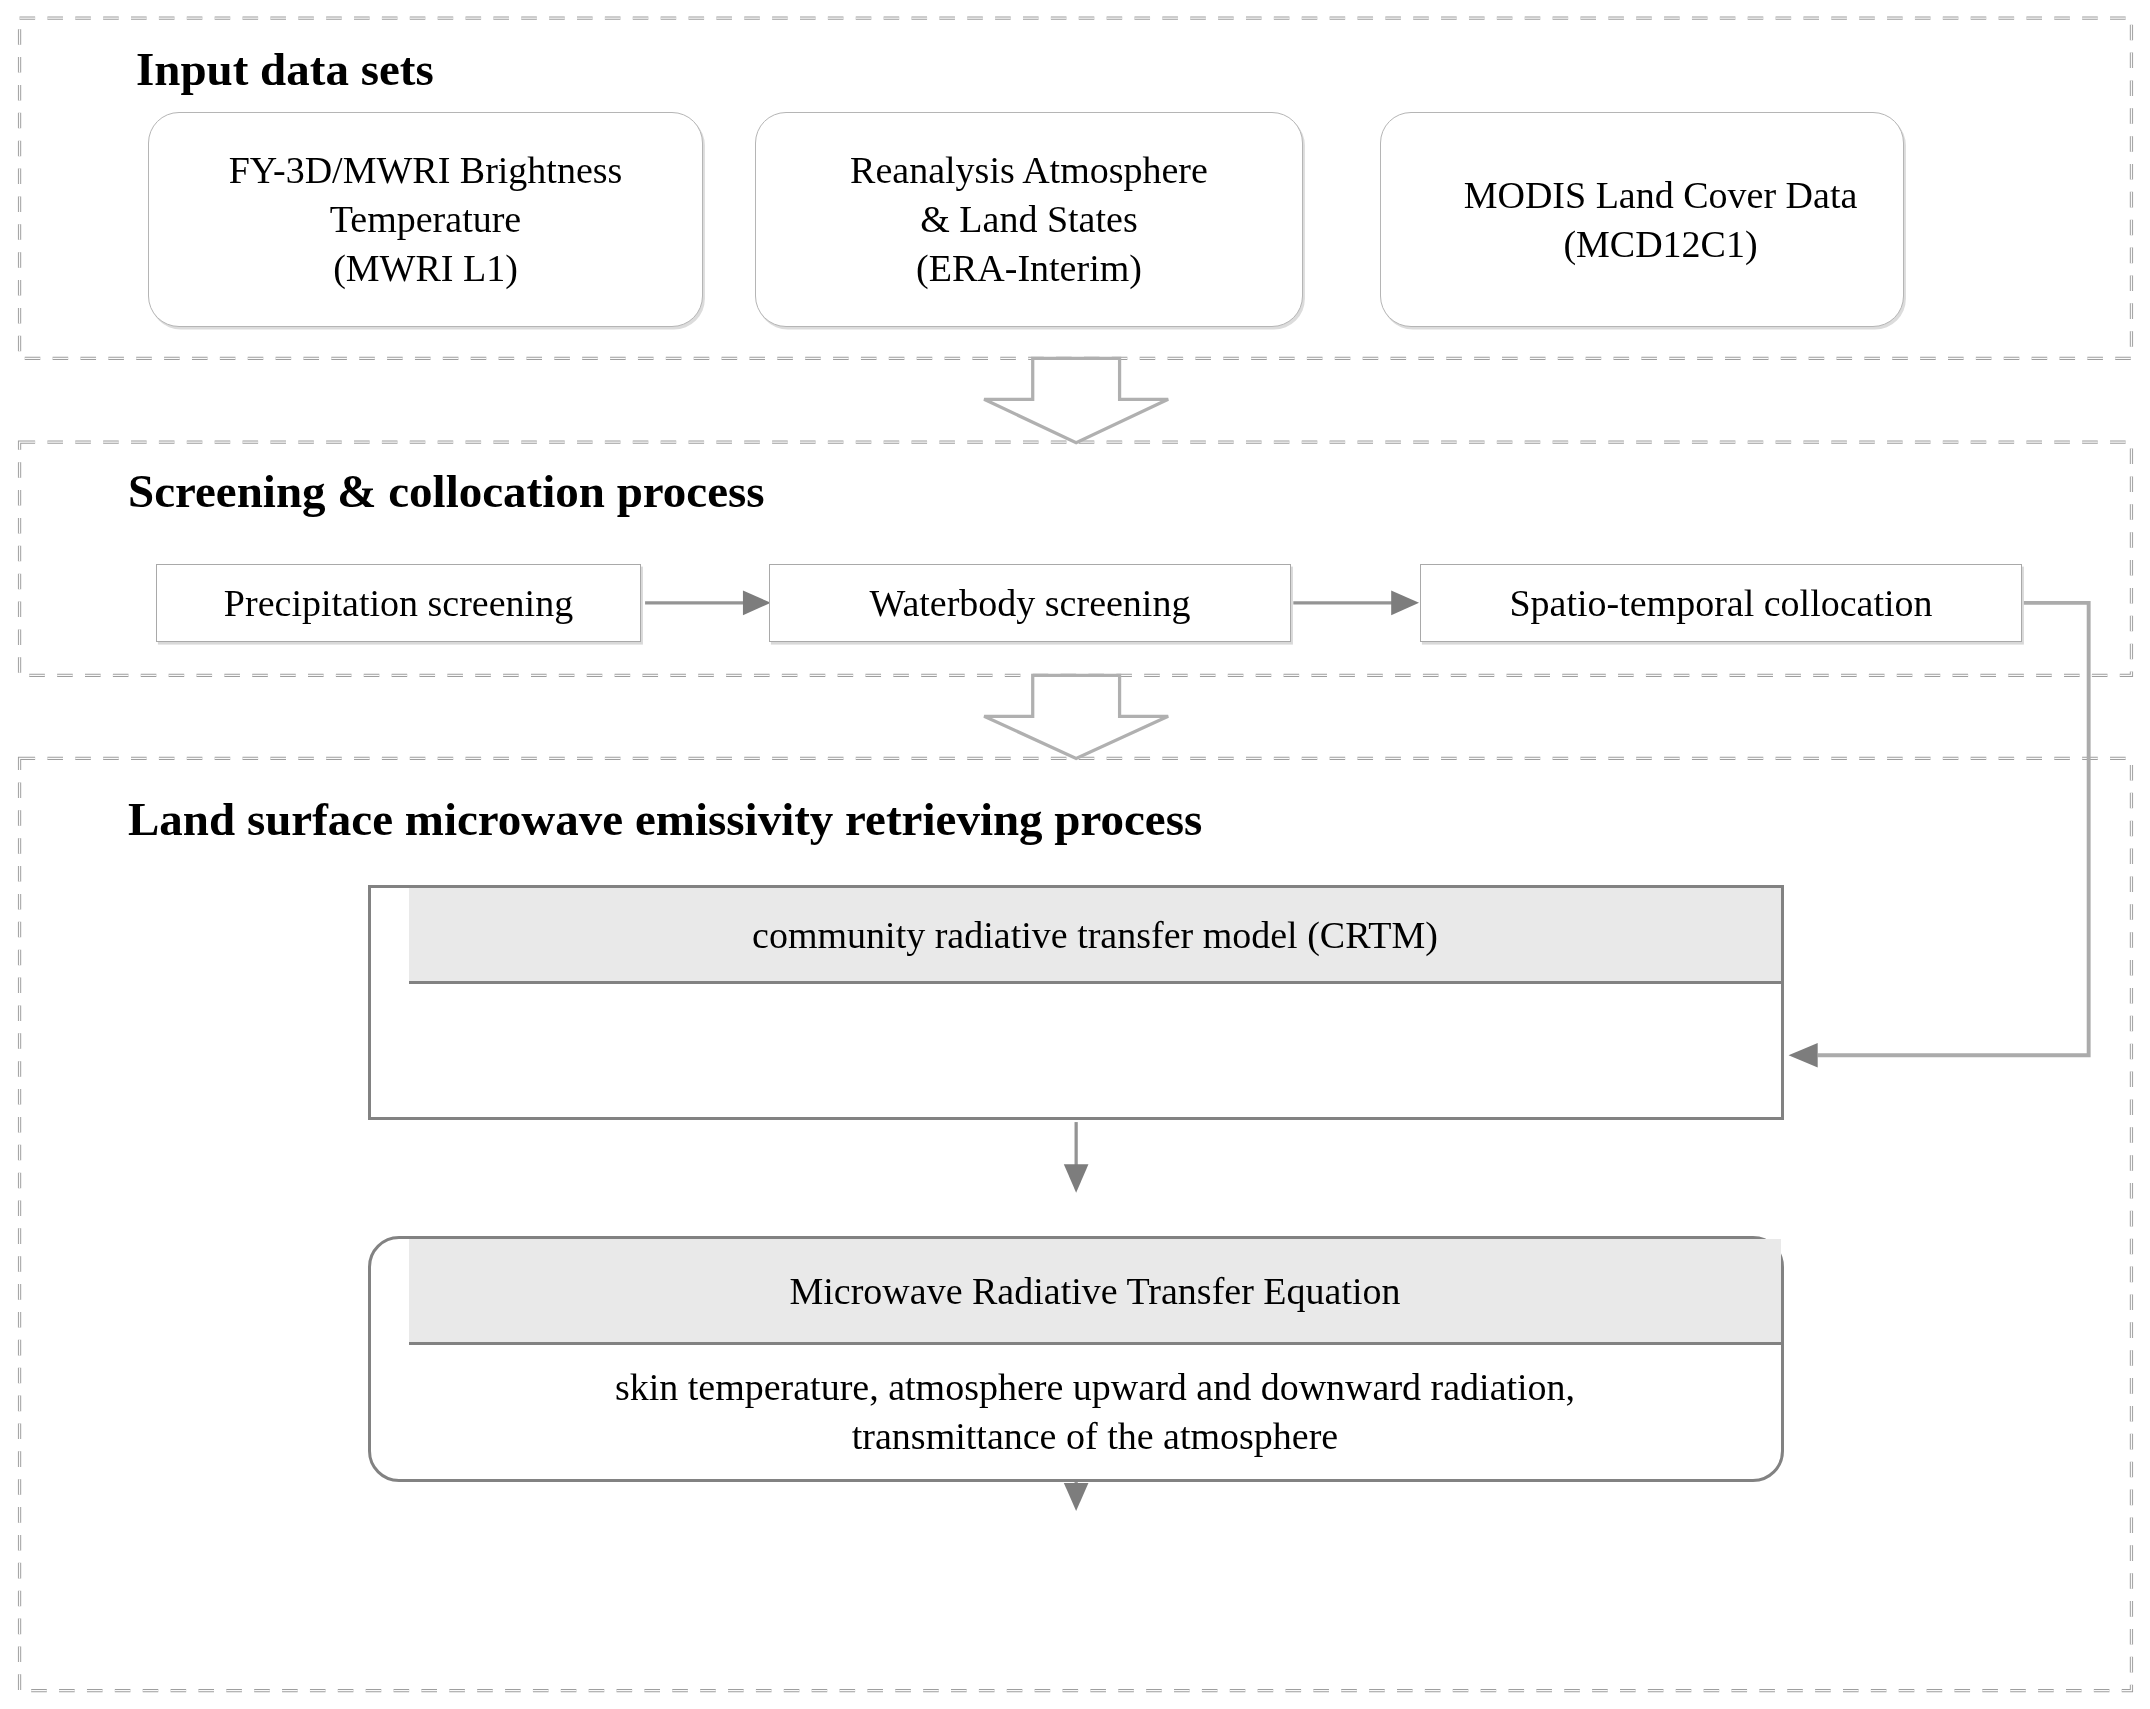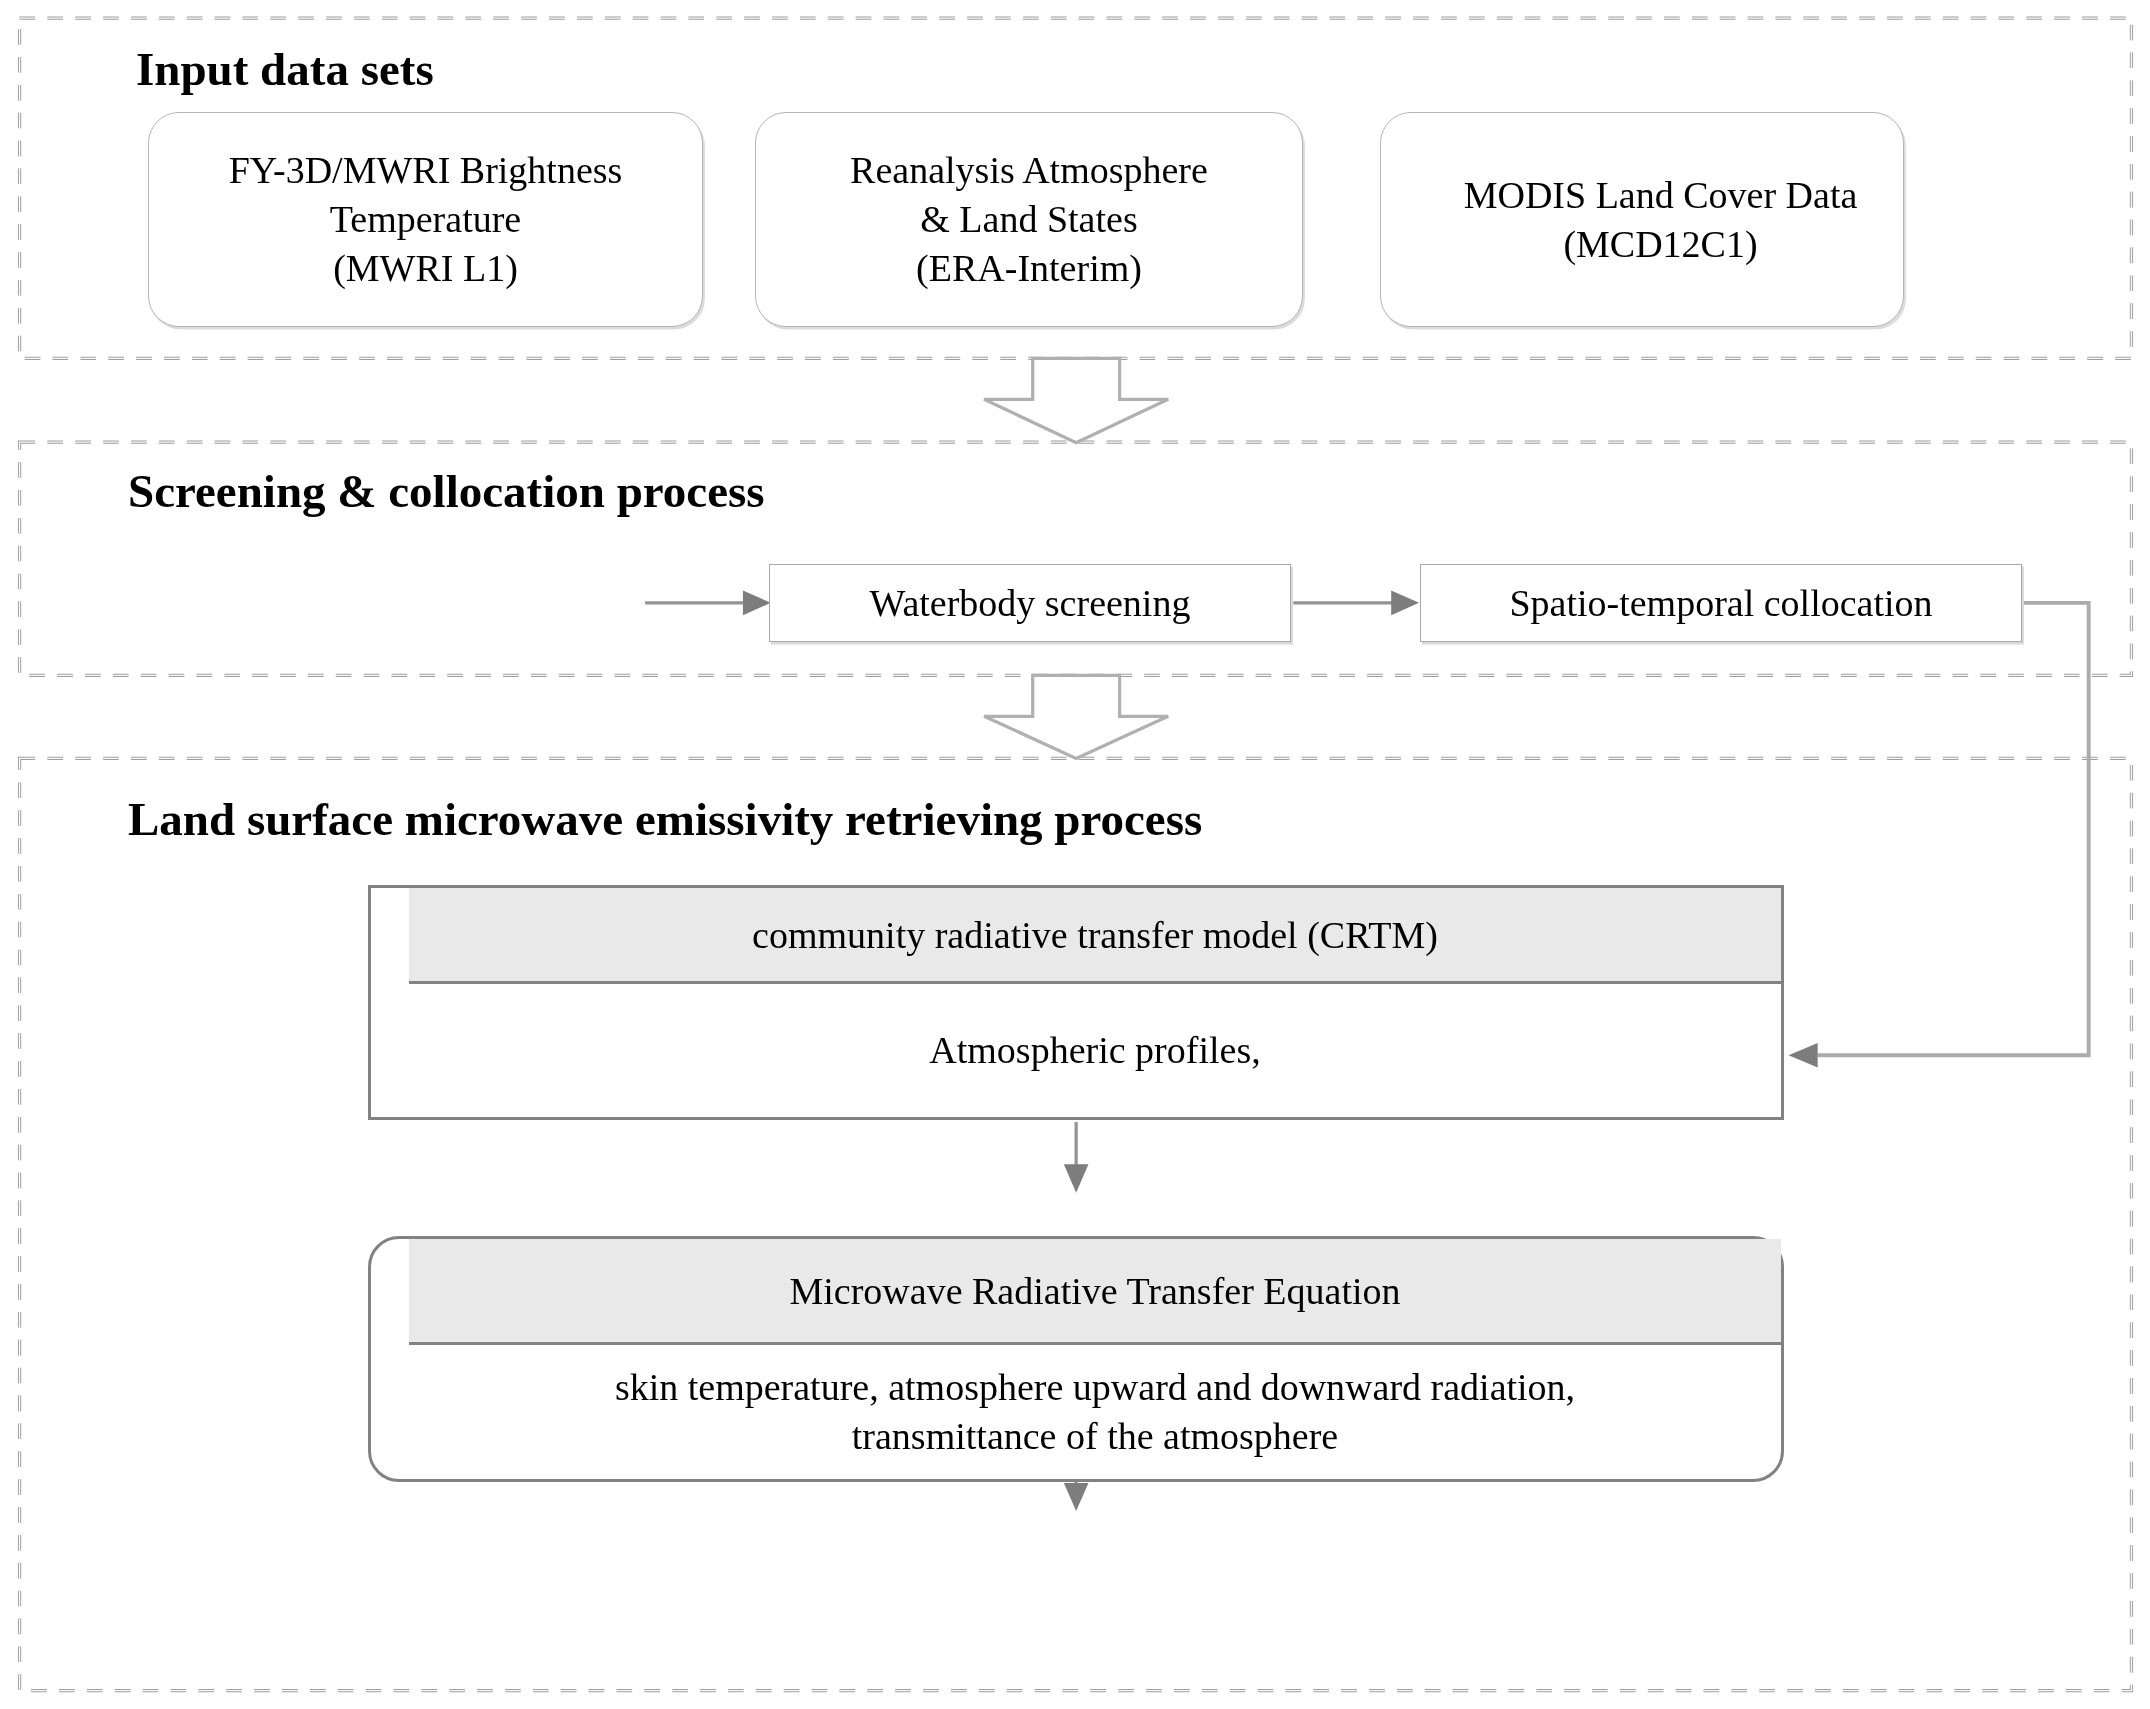--- a/index.html
+++ b/index.html
@@ -140,31 +140,31 @@
     <span class="line">(ERA-Interim)</span>
   </div>
 
   <div class="box rounded" style="left:1380px; width:524px;padding-left:37px;">
     <span class="line">MODIS Land Cover Data</span>
     <span class="line">(MCD12C1)</span>
   </div>
 
   <div class="section-title" style="left:128px; top:460px;">Screening &amp; collocation process</div>
 
+  <div class="box procbox" style="left:156px; width:485px;">Precipitation screening</div>
 
   <div class="box procbox" style="left:769px; width:522px;">Waterbody screening</div>
 
   <div class="box procbox" style="left:1420px; width:602px;">Spatio-temporal collocation</div>
 
   <div class="section-title" style="left:128px; top:788px;">Land surface microwave emissivity retrieving process</div>
 
   <div class="stack" id="crtm">
     <div class="hdr">community radiative transfer model (CRTM)</div>
     <div class="bdy">
-      <span class="line">Atmospheric profiles,</span>
     </div>
   </div>
 
   <div class="stack" id="equation">
     <div class="hdr">Microwave Radiative Transfer Equation</div>
     <div class="bdy">
       <span class="line">skin temperature, atmosphere upward and downward radiation,</span>
       <span class="line">transmittance of the atmosphere</span>
     </div>
   </div>

